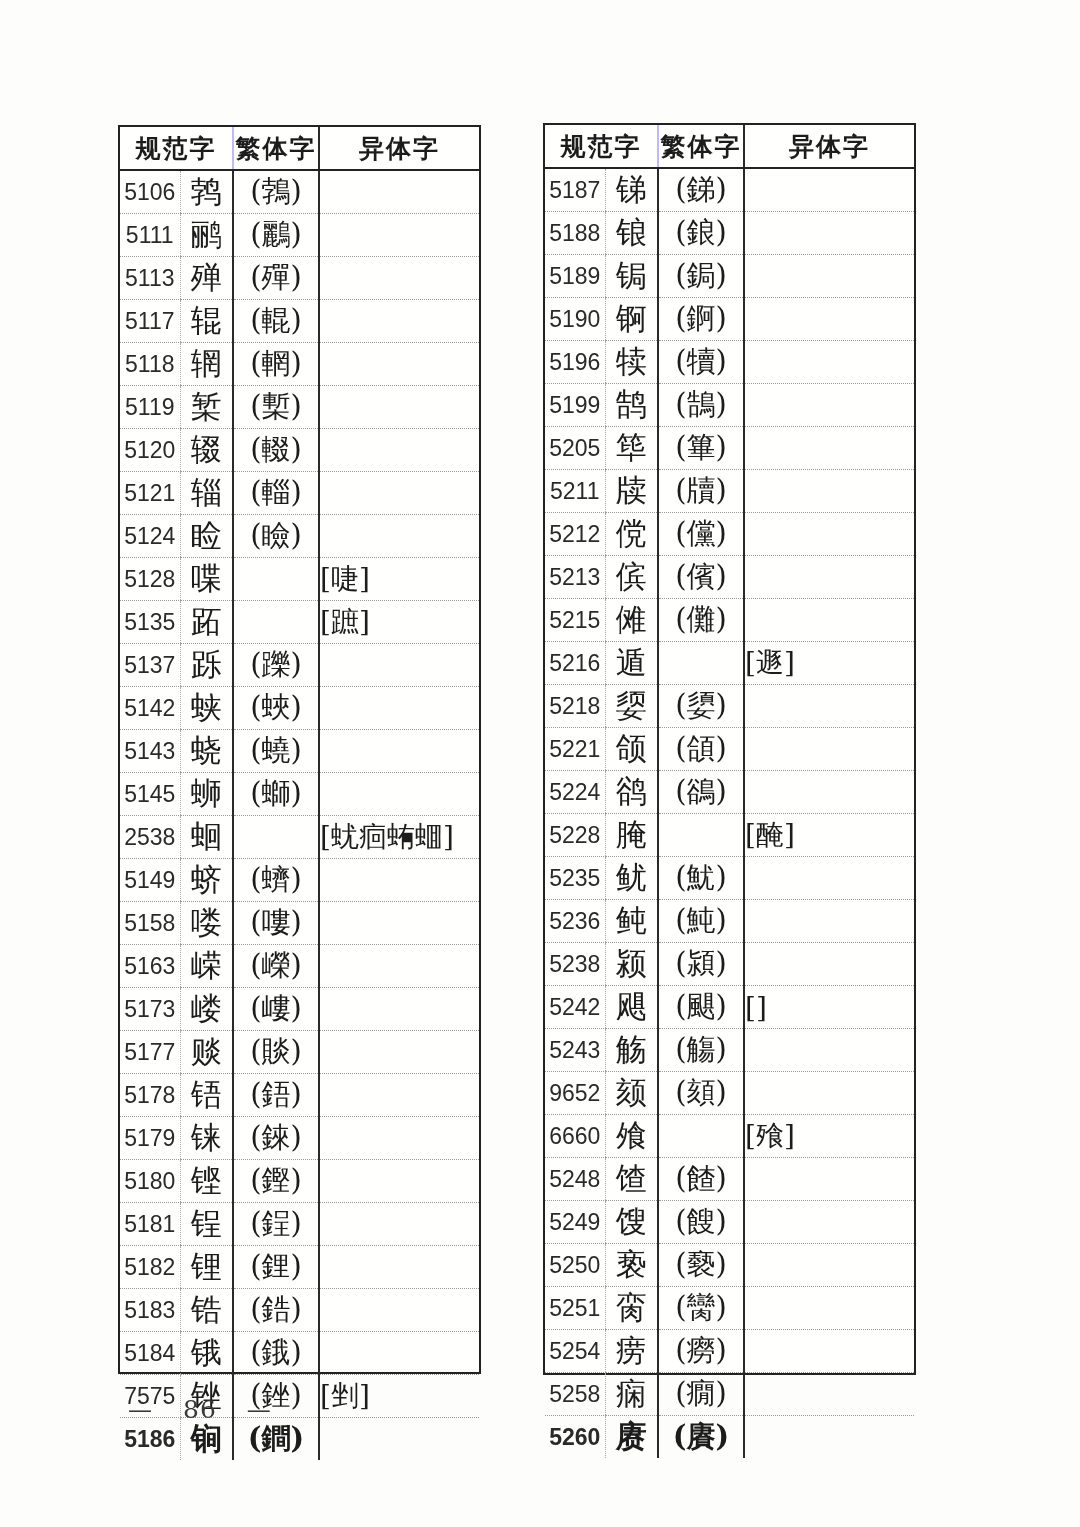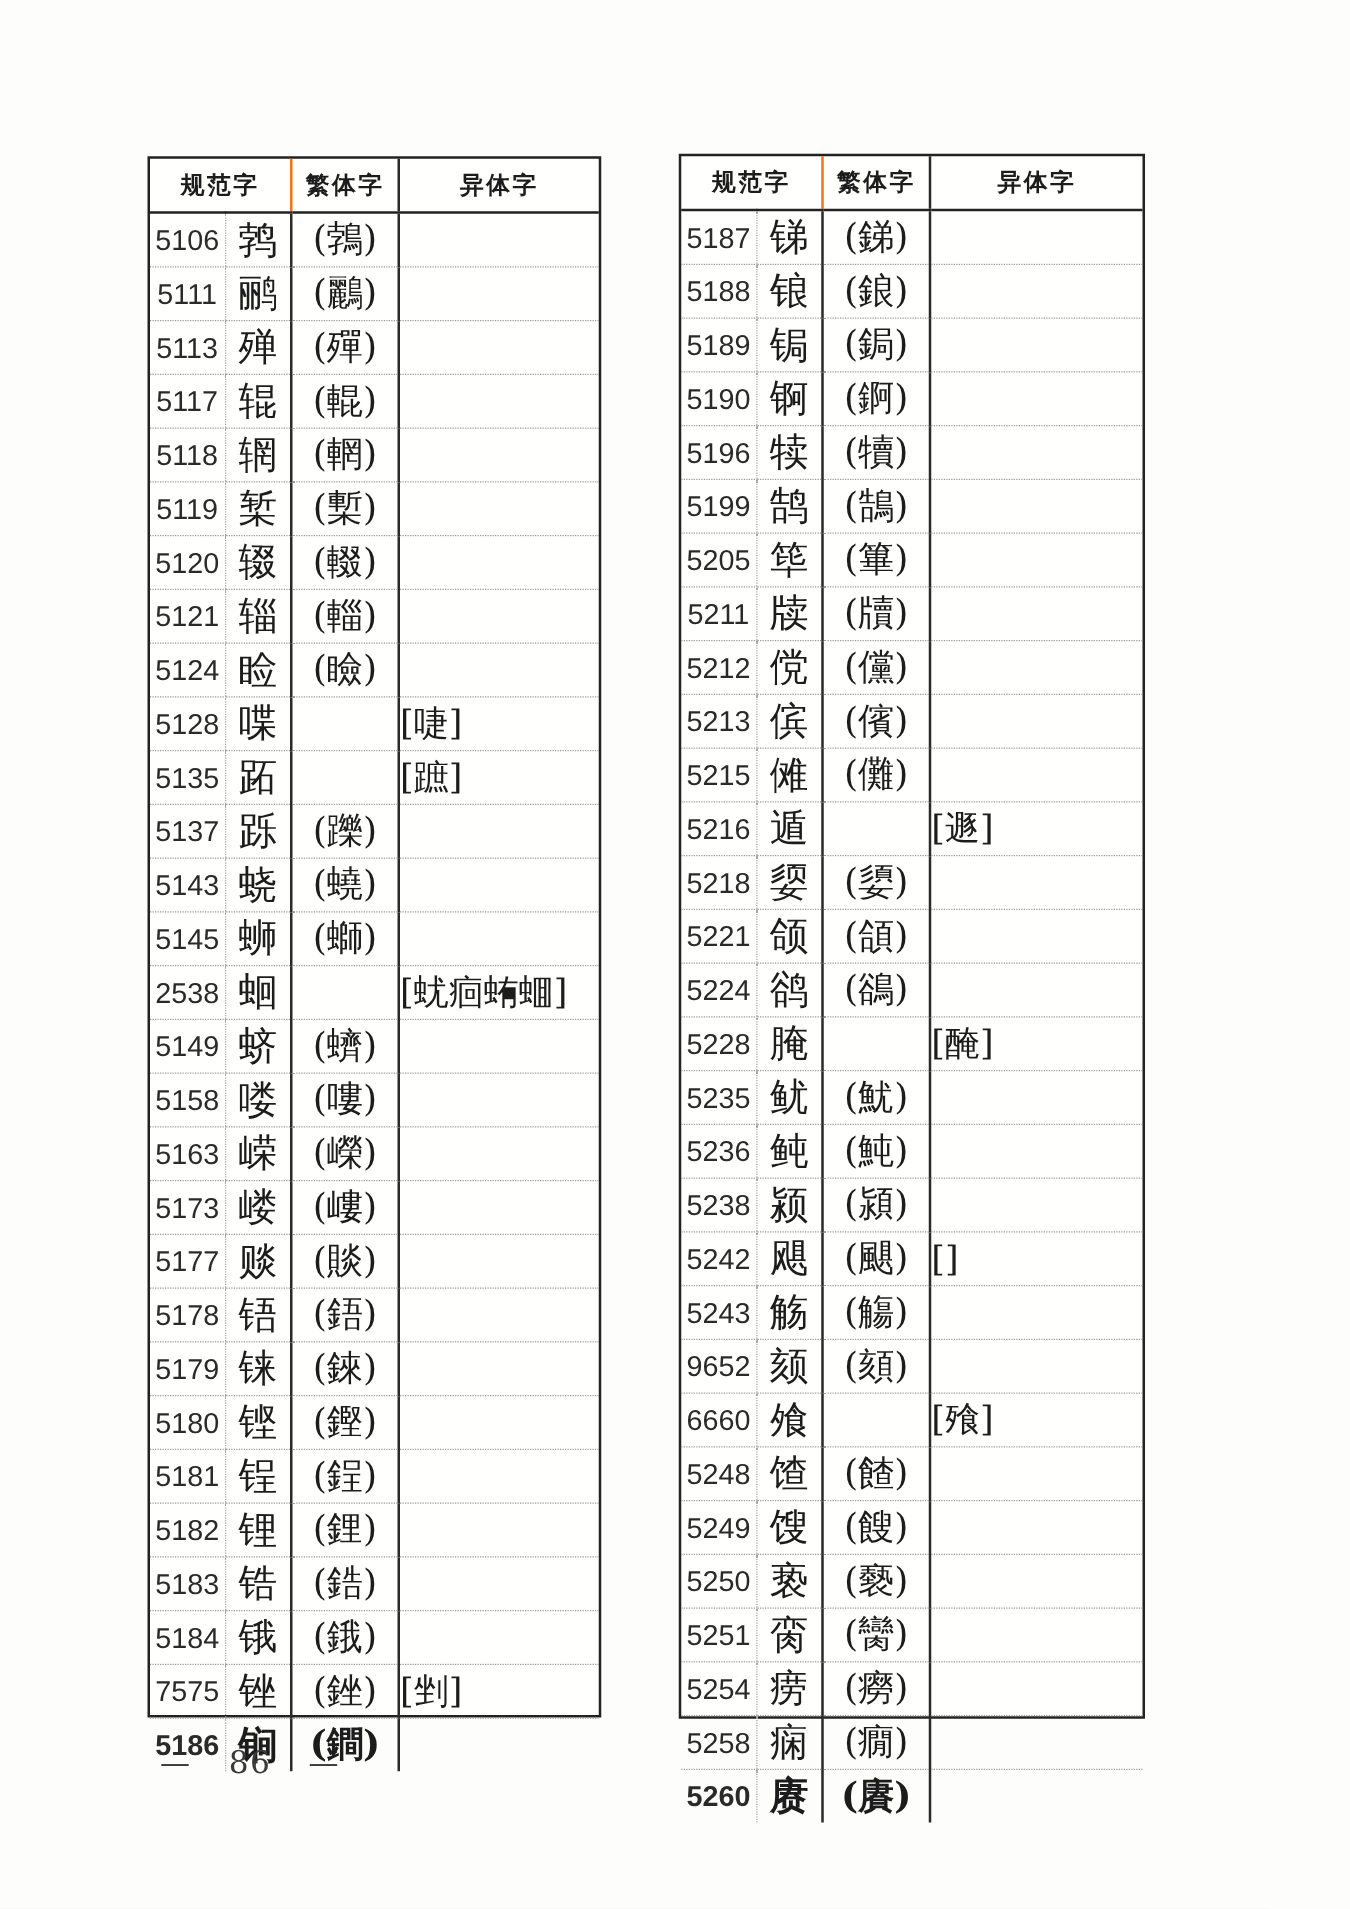--- a/index.html
+++ b/index.html
@@ -23,27 +23,27 @@
   #table-right { left:543px; top:123px; width:373px; height:1252px; }
 
   table.char-table {
     width:100%; height:100%;
     border-collapse:collapse;
     table-layout:fixed;
   }
   .char-table thead tr { height:43px; }
   .char-table thead th {
     border-bottom:2px solid #222;
-    font-size:19px;
+    font-size:25px;
     font-weight:600;
     letter-spacing:2px;
     padding:0;
     vertical-align:middle;
   }
-  .char-table th.h-trad { border-left:2px solid #f97316;margin-left:12px; }
+  .char-table th.h-trad { border-left:2px solid #c4b5fd;margin-left:12px; }
   .char-table th.h-var  { border-left:2px solid #2a2a2a;margin-top:30px; }
 
   .char-table col.w-code { width:60px; }
   .char-table col.w-std  { width:53px; }
   .char-table col.w-trad { width:86px; }
 
   .char-table tbody td {
     border-bottom:1px dotted #9a9a9a;
     padding:0;
     vertical-align:middle;
@@ -176,20 +176,26 @@
       <td class="c-trad"></td>
       <td class="c-var">[蹠]</td>
     </tr>
           <tr>
       <td class="c-code">5137</td>
       <td class="c-std">跞</td>
       <td class="c-trad">(躒)</td>
       <td class="c-var"></td>
     </tr>
           <tr>
+      <td class="c-code">5142</td>
+      <td class="c-std">蛱</td>
+      <td class="c-trad">(蛺)</td>
+      <td class="c-var"></td>
+    </tr>
+          <tr>
       <td class="c-code">5143</td>
       <td class="c-std">蛲</td>
       <td class="c-trad">(蟯)</td>
       <td class="c-var"></td>
     </tr>
           <tr>
       <td class="c-code">5145</td>
       <td class="c-std">蛳</td>
       <td class="c-trad">(螄)</td>
       <td class="c-var"></td>

